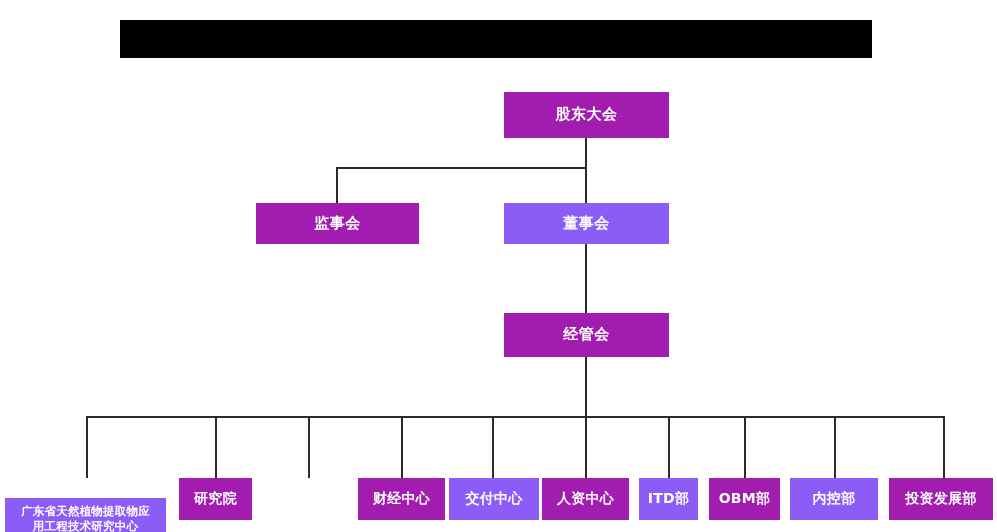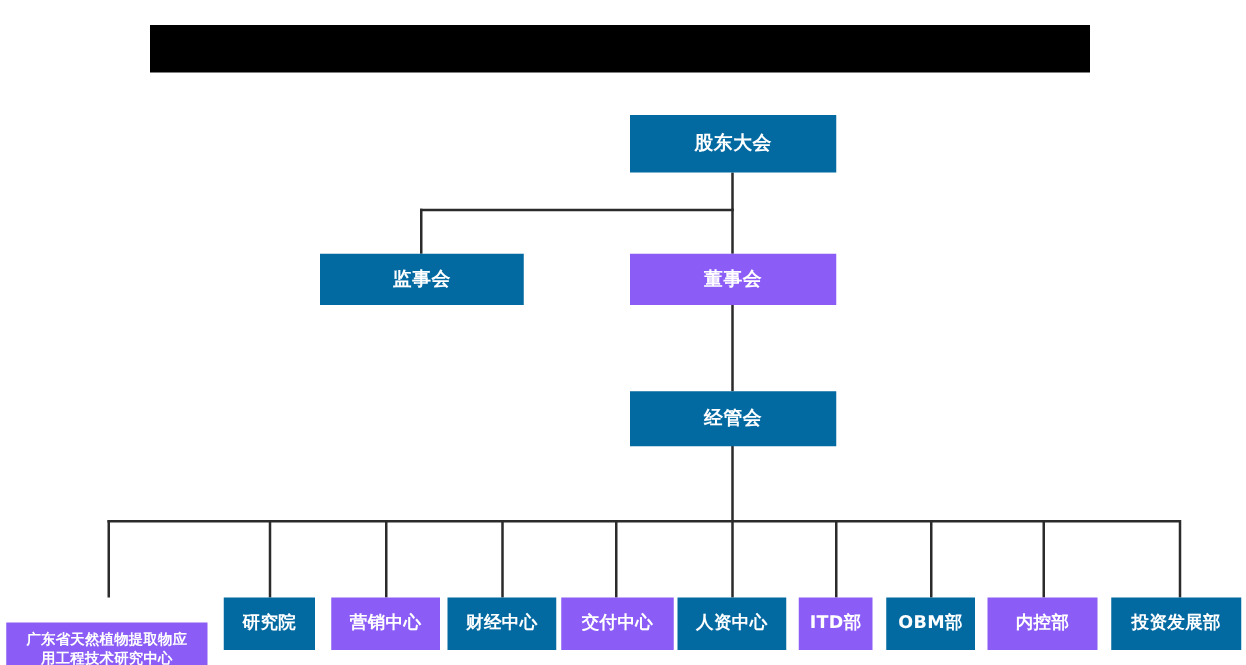--- a/index.html
+++ b/index.html
@@ -45,21 +45,21 @@
     align-items: center;
     justify-content: center;
     text-align: center;
     color: #ffffff;
     font-weight: 700;
     line-height: 1.28;
     letter-spacing: 0.5px;
     -webkit-font-smoothing: antialiased;
     user-select: none;
   }
-  .node.dark  { background: #0369a1; }
+  .node.dark  { background: #a21caf; }
   .node.light { background: #8b5cf6; }
 
   .node.lvl1, .node.lvl2, .node.lvl3 { font-size: 15px; }
   .node.dept { font-size: 14px; letter-spacing: 0.3px; }
   .node.dept.wrap { font-size: 11.5px; letter-spacing: 0.2px; padding: 12px 6px; margin-top: 20px; }
 </style>
 </head>
 <body>
 
 <div id="stage">
@@ -100,21 +100,20 @@
 
   <div class="node dept wrap light" style="left:5px; top:478px; width:161px; height:42px;">
     <span>
       <span>广东省天然植物提取物应</span><br>
       <span>用工程技术研究中心</span>
     </span>
   </div>
 
   <div class="node dept dark" style="left:179px; top:478px; width:73px; height:42px;">研究院</div>
 
-  <div class="node dept light" style="left:265px; top:478px; width:87px; height:42px;">营销中心</div>
 
   <div class="node dept dark" style="left:358px; top:478px; width:87px; height:42px;">财经中心</div>
 
   <div class="node dept light" style="left:449px; top:478px; width:90px; height:42px;">交付中心</div>
 
   <div class="node dept dark" style="left:542px; top:478px; width:87px; height:42px;">人资中心</div>
 
   <div class="node dept light" style="left:639px; top:478px; width:59px; height:42px;">ITD部</div>
 
   <div class="node dept dark" style="left:709px; top:478px; width:71px; height:42px;">OBM部</div>

